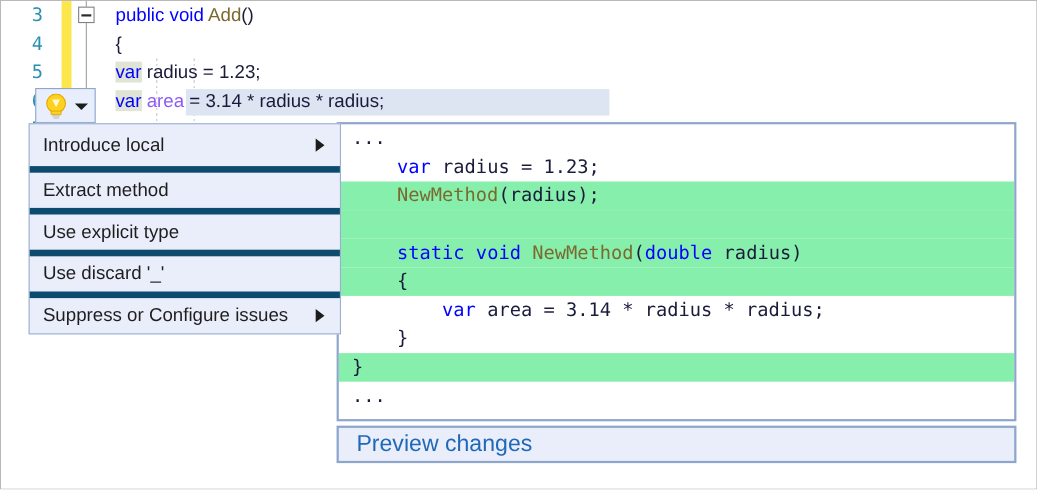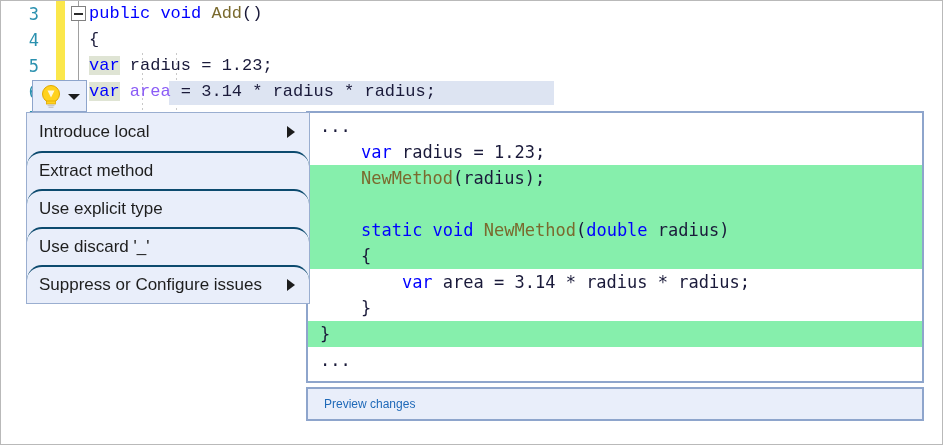--- a/index.html
+++ b/index.html
@@ -76,22 +76,22 @@
     height: 2px;
     background: #2b2b2b;
   }
   .indent-guide {
     position: absolute;
     width: 1px;
     background: repeating-linear-gradient(to bottom, #c8c8c8 0 2px, transparent 2px 5px);
   }
   .code-line {
     position: absolute;
-    left: 88px;
-    font-family: Liberation Mono, monospace;
+    left: 104px;
+    font-family: Liberation Sans, sans-serif;
     font-size: 17px;
     line-height: 26px;
     height: 26px;
     white-space: pre;
     color: #1a1a3a;
   }
   .k { color: #0000ff; }
   .m { color: #7a6a2e; }
   .n { color: #1a1a3a; }
   .gray { color: #8b5cf6; }
@@ -146,21 +146,21 @@
     position: relative;
     height: 38px;
     display: flex;
     align-items: center;
     padding-left: 12px;
     font-size: 17px;
     color: #1e1e1e;
     font-family: "Liberation Sans", sans-serif;
     box-sizing: border-box;
   }
-  .menu-item + .menu-item { border-top: 2px solid #0c4a6e; border-radius: 15px; }
+  .menu-item + .menu-item { border-top: 6px solid #0c4a6e; }
   .menu-item.selected {
     background: #b3c6f2;
     border-top-color: #b3c6f2;
   }
   .menu-item.selected + .menu-item { border-top-color: #c9d4e8; }
   .menu-label { flex: 1; }
   .sub-arrow {
     width: 0; height: 0;
     border-top: 6px solid transparent;
     border-bottom: 6px solid transparent;
@@ -221,21 +221,21 @@
     width: 618px;
     height: 34px;
     background: #e9eefa;
     border: 2px solid #8ea5cc;
     box-sizing: border-box;
     display: flex;
     align-items: center;
     padding-left: 16px;
   }
   #preview-footer a {
-    font-size: 12px;
+    font-size: 21px;
     color: #1f69b8;
     text-decoration: none;
     font-family: "Liberation Sans", sans-serif;
     cursor: pointer;
   }
 </style>
 </head>
 <body>
 
 <div id="screen">

